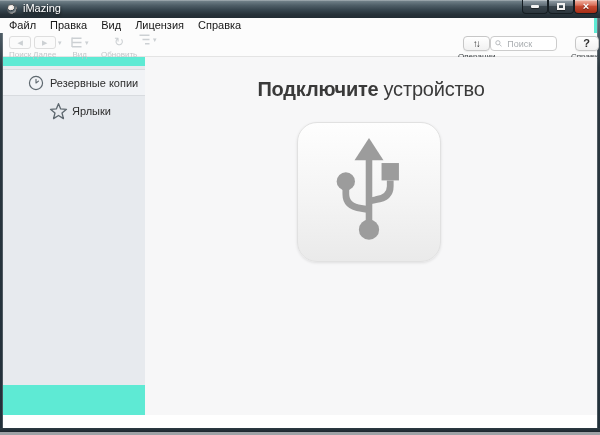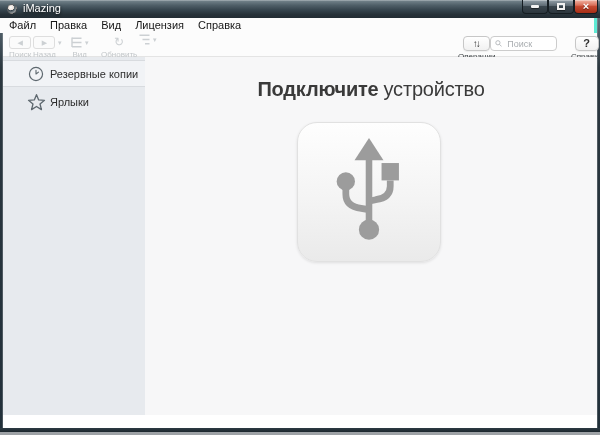--- a/index.html
+++ b/index.html
@@ -88,21 +88,21 @@
     border:1px solid #cccccc;border-radius:4px;background:#ffffff;
     display:flex;align-items:center;padding:0 4px;gap:3px;
   }
   .search-box input{
     border:none;outline:none;background:transparent;width:100%;
     font-size:9px;color:#333;font-family:"Liberation Sans",sans-serif;
   }
   .search-box input::placeholder{color:#a9adb0;}
   
   .sidebar{
-    position:absolute;left:3px;top:57px;width:142px;height:358px;
+    position:absolute;left:3px;top:66px;width:142px;height:319px;
     background:#e7eaee;
   }
   .side-row{
     position:absolute;left:0;width:142px;height:27px;
     display:flex;align-items:center;cursor:pointer;
   }
   .side-row.selected{
     background:#f1f3f6;border-top:1px solid #d8dbdf;border-bottom:1px solid #d8dbdf;
   }
   .side-icon{width:22px;margin-left:22px;display:flex;align-items:center;justify-content:center;}
@@ -168,21 +168,21 @@
       <div class="nav-btn">
           <span class="nav-glyph">◀</span>
         </div>
       <span class="tb-label">Поиск</span>
     </div>
 
     <div class="tb-abs" style="left:30px;top:3px;">
       <div class="nav-btn">
           <span class="nav-glyph">▶</span>
         </div>
-      <span class="tb-label">Назад</span>
+      <span class="tb-label">Далее</span>
     </div>
 
     <div class="tb-abs" style="left:55px;top:6px;">
       <span class="caret">▾</span>
     </div>
 
     <div class="tb-abs" style="left:68px;top:3px;">
       <div class="icon-row">
         <svg width="12" height="11" viewBox="0 0 12 11">
           <path d="M1 0.5 V10" stroke="#ccd0d3" stroke-width="1.4" fill="none"></path>
@@ -239,21 +239,21 @@
     <div class="side-row selected" style="top:3px;">
       <span class="side-icon">
         <svg width="16" height="16" viewBox="0 0 20 20">
           <circle cx="10" cy="10" r="8.2" stroke="#5e686f" stroke-width="1.5" fill="none"></circle>
           <path d="M10 10 L10 5.4 M10 10 L13.1 7.6" stroke="#5e686f" stroke-width="1.4" fill="none" stroke-linecap="round"></path>
         </svg>
       </span>
       <span class="side-label">Резервные копии</span>
     </div>
 
-    <div class="side-row" style="top:86px;margin-top:-55px;top:86px;height:28px;top:86px;">
+    <div class="side-row" style="top:86px;margin-top:-55px;top:86px;height:28px;top:86px;padding-left:22px;">
       <span class="side-icon">
         <svg width="19" height="19" viewBox="0 0 20 20">
           <path d="M10 1.8 L12.3 7.3 L18.4 7.7 L13.7 11.6 L15.2 17.5 L10 14.2 L4.8 17.5 L6.3 11.6 L1.6 7.7 L7.7 7.3 Z" stroke="#5e686f" stroke-width="1.4" fill="none" stroke-linejoin="round"></path>
         </svg>
       </span>
       <span class="side-label">Ярлыки</span>
     </div>
 
   </div>
 

